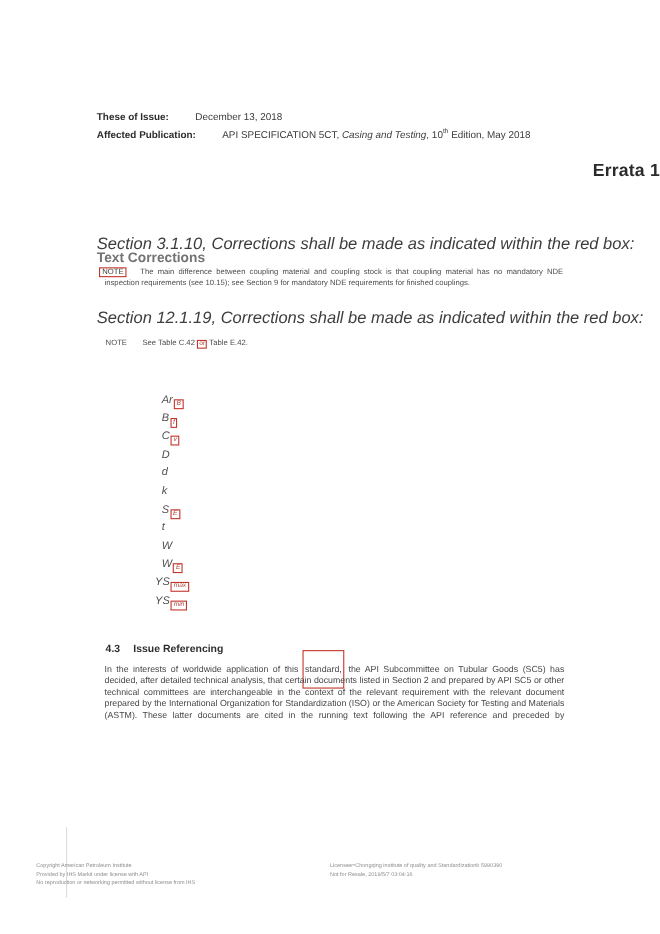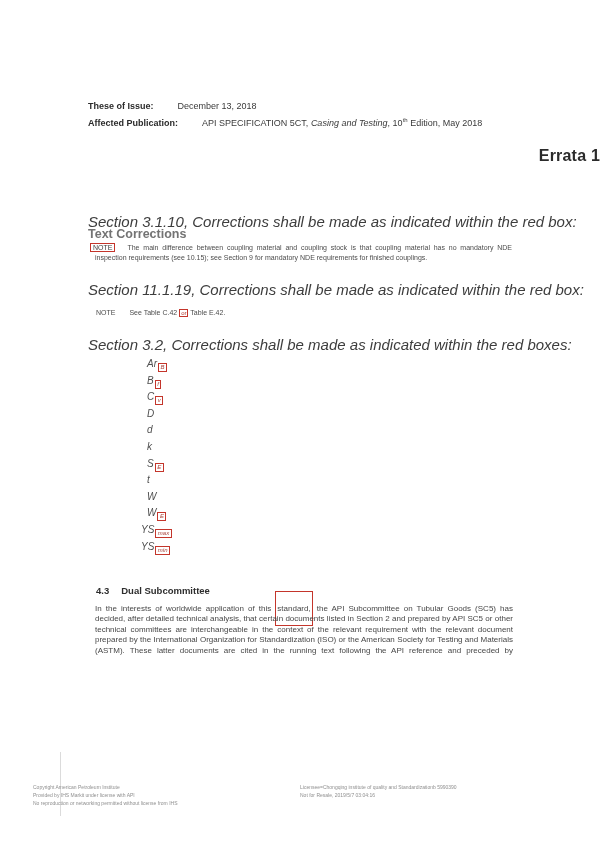--- a/index.html
+++ b/index.html
@@ -81,46 +81,45 @@
   <div class="abs" id="title">Errata 1</div>
 
   <div class="abs" id="tc-heading">Text Corrections</div>
 
   <div class="abs sec-intro" id="s3110-intro">Section 3.1.10, Corrections shall be made as indicated within the red box:</div>
 
   <div class="abs" id="note1">
     <span class="note-label">NOTE</span><span class="gap"></span><span>The main difference between coupling material and coupling stock is that coupling material has no mandatory NDE inspection requirements (see 10.15); see Section 9 for mandatory NDE requirements for finished couplings.</span>
   </div>
 
-  <div class="abs sec-intro" id="s3119-intro">Section 11.1.19, Corrections shall be made as indicated within the red box:</div>
+  <div class="abs sec-intro" id="s3119-intro">Section 12.1.19, Corrections shall be made as indicated within the red box:</div>
 
   <div class="abs" id="note2">
     <span class="note-label">NOTE</span><span>See Table C.42 </span><span class="redbox">or</span><span> Table E.42.</span>
   </div>
 
-  <div class="abs sec-intro" id="s32-intro">Section 3.2, Corrections shall be made as indicated within the red boxes:</div>
 
   <div class="abs" id="symbols">
     <div class="sym-row"><span>Ar</span><span class="sym-box">B</span></div>
     <div class="sym-row"><span>B</span><span class="sym-box">f</span></div>
     <div class="sym-row"><span>C</span><span class="sym-box">v</span></div>
     <div class="sym-row"><span>D</span></div>
     <div class="sym-row"><span>d</span></div>
     <div class="sym-row"><span>k</span></div>
     <div class="sym-row"><span>S</span><span class="sym-box">E</span></div>
     <div class="sym-row"><span>t</span></div>
     <div class="sym-row"><span>W</span></div>
     <div class="sym-row"><span>W</span><span class="sym-box">E</span></div>
     <div class="sym-row ys"><span>YS</span><span class="sym-box">max</span></div>
     <div class="sym-row ys"><span>YS</span><span class="sym-box">min</span></div>
   </div>
 
 
   <div class="abs" id="s43-heading">
-    <span class="hnum">4.3</span><span>Dual Subcommittee</span>
+    <span class="hnum">4.3</span><span>Issue Referencing</span>
   </div>
 
   <div class="abs" id="s43-para">
     <span>In the interests of worldwide application of this </span><span class="redbox">standard,</span><span> the API Subcommittee on Tubular Goods (SC5) has decided, after detailed technical analysis, that certain documents listed in Section 2 and prepared by API SC5 or other technical committees are interchangeable in the context of the relevant requirement with the relevant document prepared by the International Organization for Standardization (ISO) or the American Society for Testing and Materials (ASTM). These latter documents are cited in the running text following the API reference and preceded by</span>
   </div>
 
   <div class="abs" id="vline"></div>
 
   <div class="abs footer" id="footer-left">
     <div>Copyright American Petroleum Institute</div>

